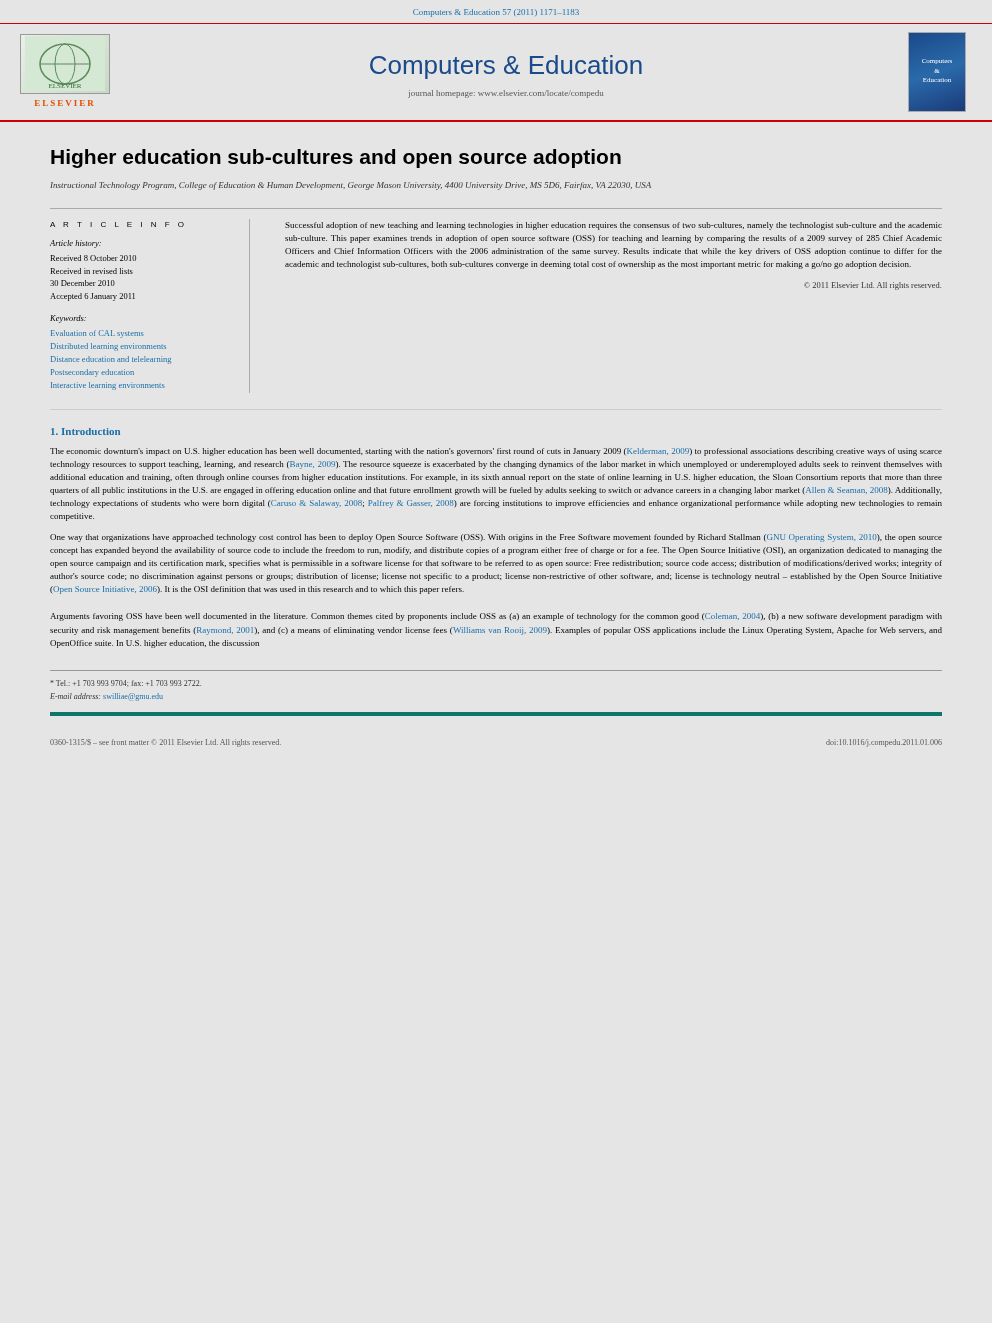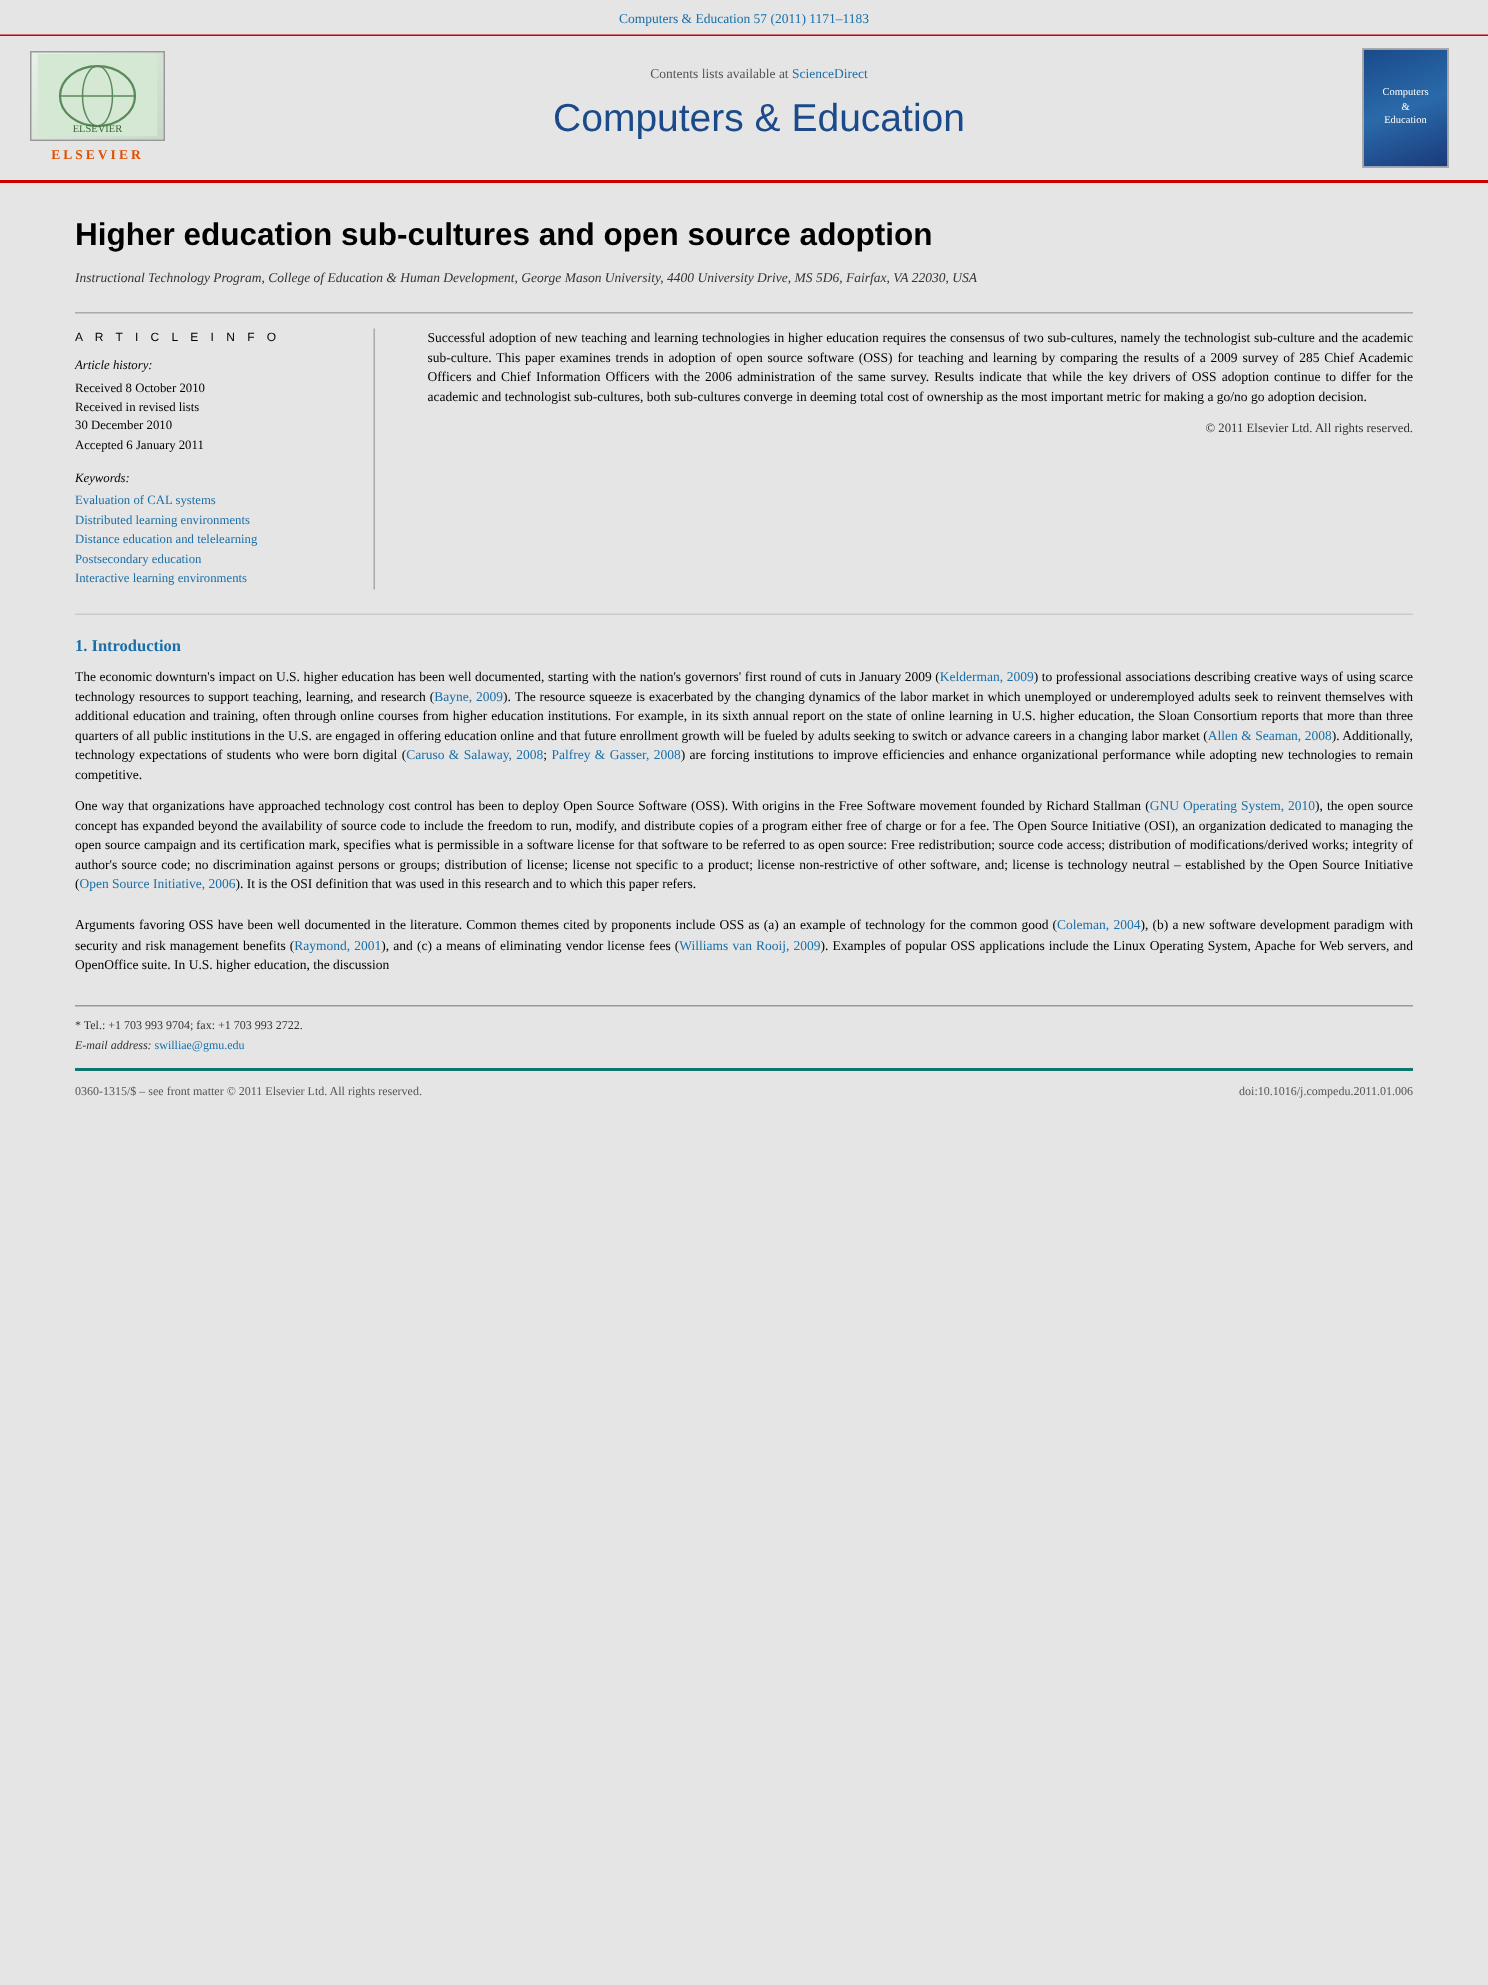--- a/index.html
+++ b/index.html
@@ -241,22 +241,22 @@
     }
     .footer-note {
       font-size: 8px;
       color: #333;
       margin-bottom: 2px;
     }
     .footer-bottom {
       margin-top: 10px;
       font-size: 8px;
       color: #555;
-      border-top: 2px solid #0f766e;
-      padding-top: 8px;
+      border-top: 4px solid #0f766e;
+      padding-top: 21px;
       display: flex;
       justify-content: space-between;
     }
   </style>
 </head>
 <body>
 
 <div class="page">
 
   <div class="top-bar">
@@ -272,24 +272,22 @@
             <ellipse cx="40" cy="28" rx="25" ry="20" fill="none" stroke="#5a8a5a" stroke-width="1.5"></ellipse>
             <line x1="15" y1="28" x2="65" y2="28" stroke="#5a8a5a" stroke-width="1"></line>
             <ellipse cx="40" cy="28" rx="10" ry="20" fill="none" stroke="#5a8a5a" stroke-width="1"></ellipse>
             <text x="40" y="52" text-anchor="middle" font-size="7" fill="#3a6a3a">ELSEVIER</text>
           </svg>
         </div>
         <div class="elsevier-name">ELSEVIER</div>
       </div>
     </div>
     <div class="journal-header-center">
-      <div class="sciencedirect-line">
-        <span>Contents lists available at </span><span class="sciencedirect-link">ScienceDirect</span>
-      </div>
       <div class="journal-title-big">Computers &amp; Education</div>
+      <div class="journal-homepage">journal homepage: www.elsevier.com/locate/compedu</div>
     </div>
     <div class="journal-header-right">
       <div class="journal-cover">
         <span>Computers</span>
         <span>&amp;</span>
         <span>Education</span>
       </div>
     </div>
   </div>
 

